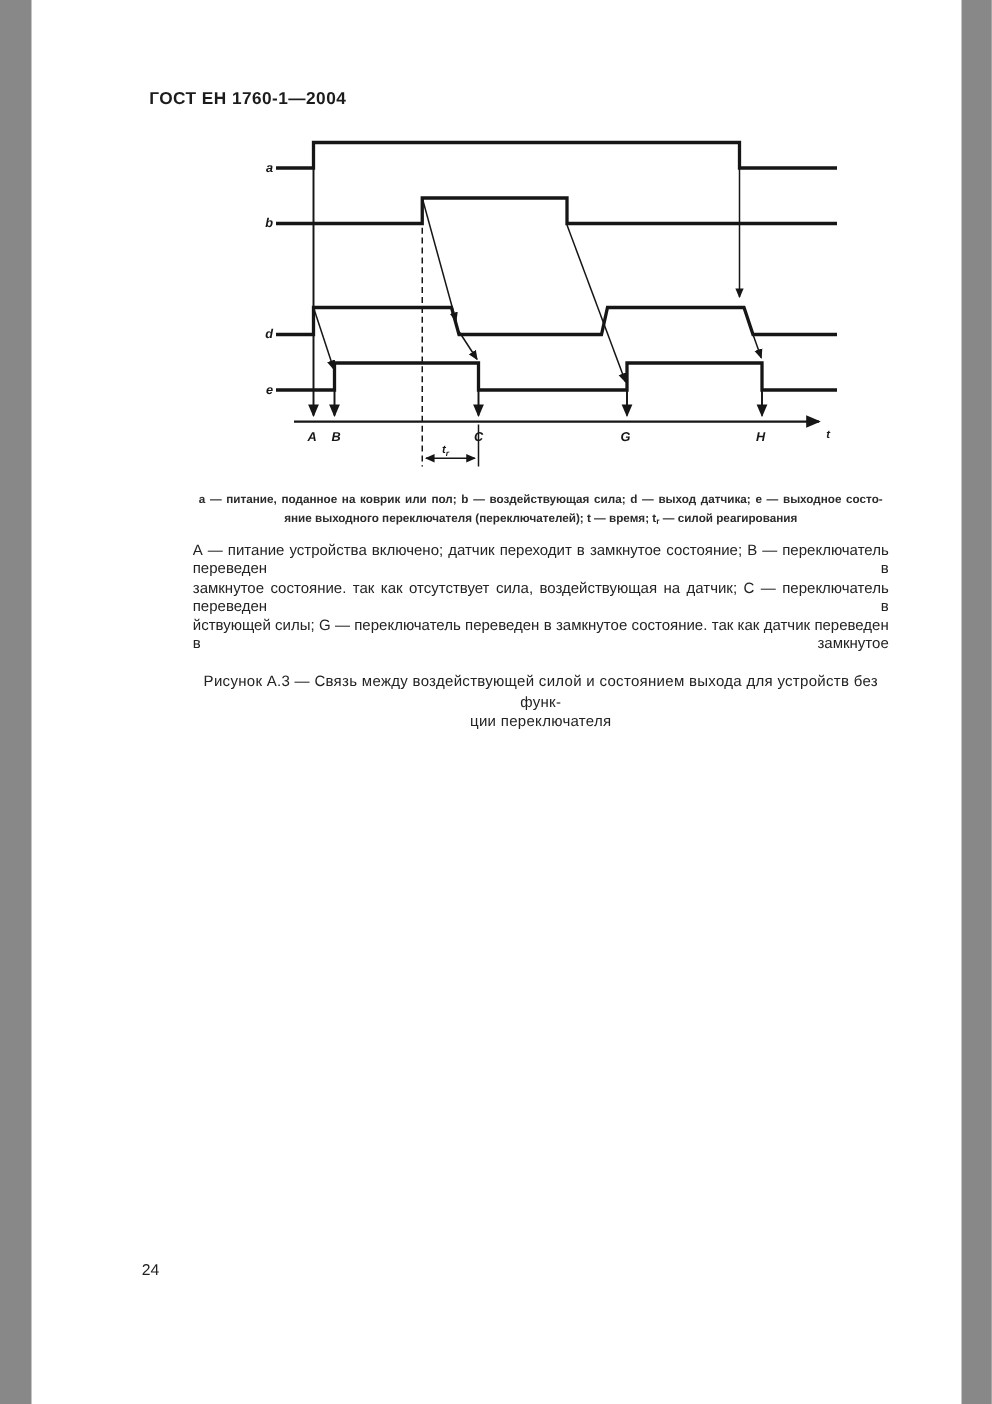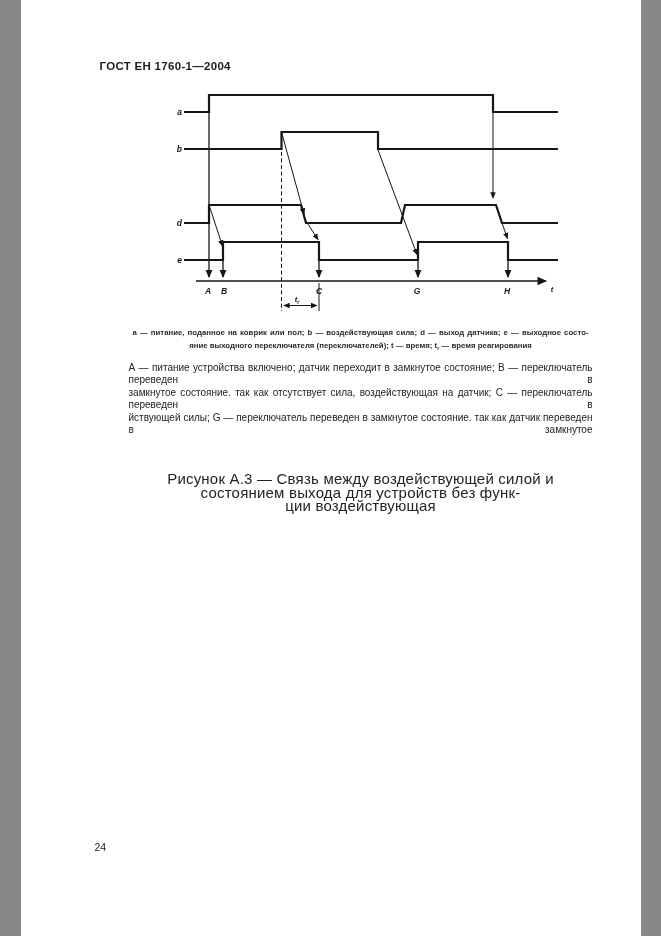--- a/index.html
+++ b/index.html
@@ -32,21 +32,21 @@
   .legend {
     position:absolute; left:112px; top:326px; width:456px;
     font-size:7.8px; line-height:13px; color:#2b2b2b;font-weight:bold;
   }
   .para {
     position:absolute; left:108px; top:362px; width:464px;
     font-size:10px; line-height:12.4px; color:#232323;
   }
   .caption {
     position:absolute; left:108px; top:448px; width:464px;
-    font-size:15px; line-height:13.5px; color:#232323; letter-spacing:0.2px;margin-top:24px;
+    font-size:10px; line-height:13.5px; color:#232323; letter-spacing:0.2px;
   }
   .just { text-align:justify; text-align-last:justify; }
   .cent { text-align:center; }
   .sub  { font-size:0.72em; vertical-align:-1.5px; }
   .pagenum {
     position:absolute; left:74px; top:841px;
     font-size:10.5px; color:#222;text-align:right;
   }
 </style>
 </head>
@@ -101,29 +101,29 @@
       <text class="evlab" x="486" y="294" text-anchor="middle">Н</text>
 
       <text class="tlab" x="531" y="292" text-anchor="middle">t</text>
 
       <text class="trlab" x="276" y="302" text-anchor="middle"><tspan>t</tspan><tspan class="trsub" dy="1.8">r</tspan></text>
     </svg>
   </div>
 
   <div class="legend">
     <div class="just">a — питание, поданное на коврик или пол; b — воздействующая сила; d — выход датчика; e — выходное состо-</div>
-    <div class="cent"><span>яние выходного переключателя (переключателей); t — время; t</span><span class="sub">r</span><span> — время реагирования</span></div>
+    <div class="cent"><span>яние выходного переключателя (переключателей); t — время; t</span><span class="sub">r</span><span> — силой реагирования</span></div>
   </div>
 
   <div class="para">
     <div class="just">А — питание устройства включено; датчик переходит в замкнутое состояние; В — переключатель переведен в</div>
     <div class="just">замкнутое состояние. так как отсутствует сила, воздействующая на датчик; С — переключатель переведен в</div>
     <div class="just">йствующей силы; G — переключатель переведен в замкнутое состояние. так как датчик переведен в замкнутое</div>
   </div>
 
   <div class="caption">
     <div class="cent">Рисунок А.3 — Связь между воздействующей силой и состоянием выхода для устройств без функ-</div>
-    <div class="cent">ции воздействующая</div>
+    <div class="cent">ции переключателя</div>
   </div>
 
   <div class="pagenum">24</div>
 
 </div>
 
 </body></html>

